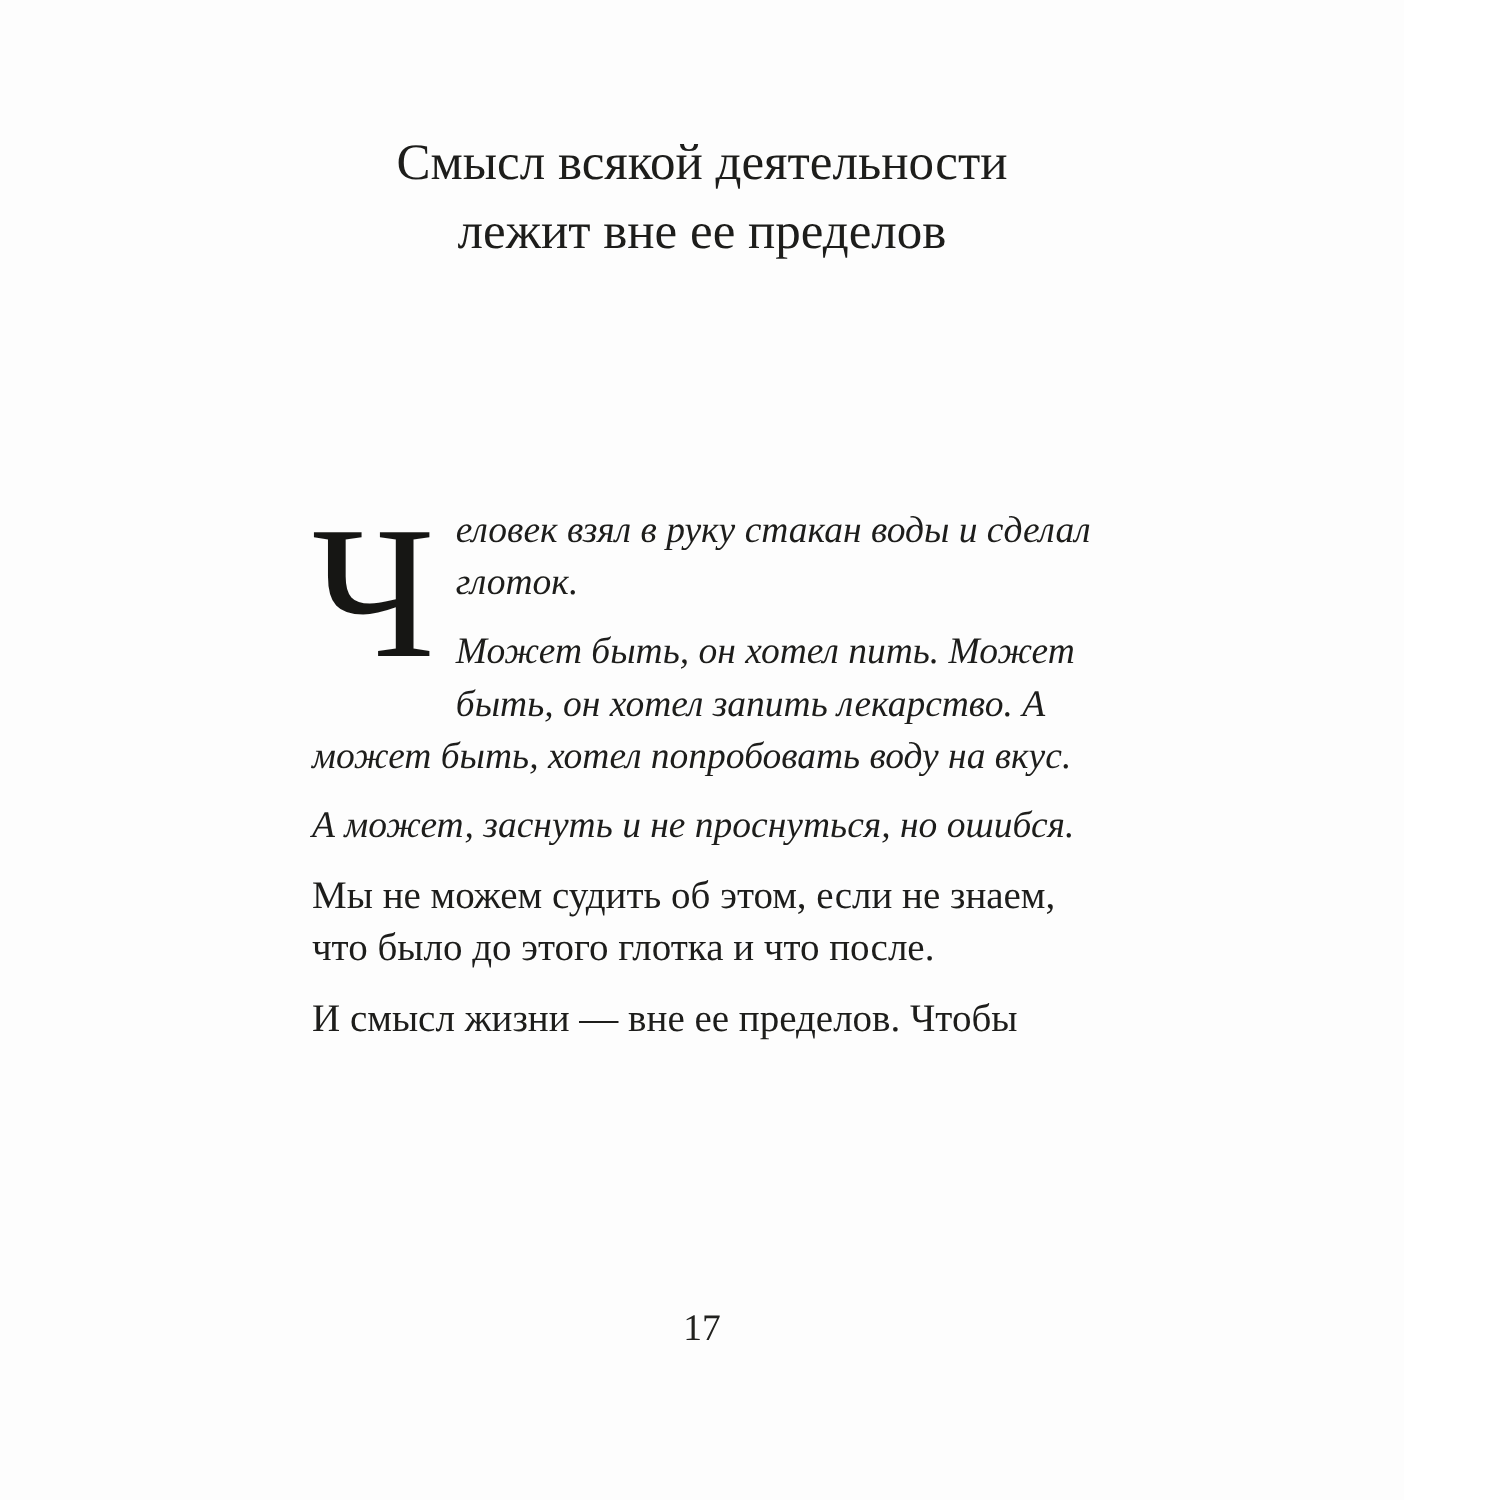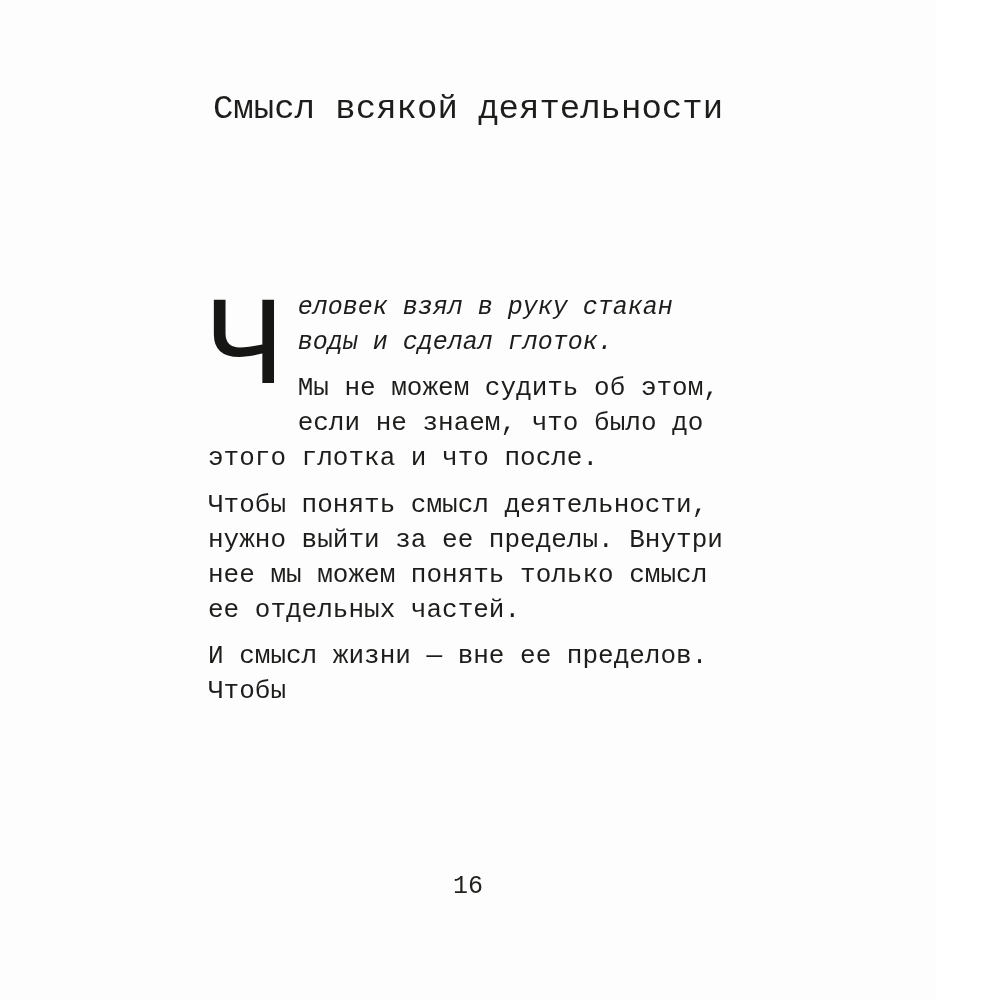--- a/index.html
+++ b/index.html
@@ -9,21 +9,21 @@
     height: 1000px;
     background: #ffffff;
   }
 
   .book-page {
     position: relative;
     width: 936px;
     height: 1000px;
     background: #fdfdfd;
     color: #1d1d1b;
-    font-family: Liberation Mono, monospace;
+    font-family: Liberation Serif, serif;
     overflow: hidden;
   }
 
   .chapter-title {
     margin-top: 86px;
     text-align: center;
     font-size: 34px;
     line-height: 46px;
     font-weight: normal;
     color: #1d1d1b;
@@ -69,32 +69,34 @@
     color: #22221f;
   }
 </style>
 </head>
 <body>
 
 <div class="book-page">
 
   <h1 class="chapter-title">
     <span>Смысл всякой деятельности</span><br>
+    <span>лежит вне ее пределов</span>
   </h1>
 
   <div class="text-block">
 
     <p class="italic"><span class="drop-cap">Ч</span><span>еловек взял в руку стакан воды и сделал глоток.</span></p>
 
+    <p class="italic">Может быть, он хотел пить. Может быть, он хотел запить лекарство. А может быть, хотел попробовать воду на вкус.</p>
 
+    <p class="italic">А может, заснуть и не проснуться, но ошибся.</p>
 
     <p class="no-gap">Мы не можем судить об этом, если не знаем, что было до этого глотка и что после.</p>
 
-    <p>Чтобы понять смысл деятельности, нужно выйти за ее пределы. Внутри нее мы можем понять только смысл ее отдельных частей.</p>
 
 
     <p>И смысл жизни — вне ее пределов. Чтобы</p>
 
   </div>
 
-  <div class="page-number">16</div>
+  <div class="page-number">17</div>
 
 </div>
 
 </body></html>

